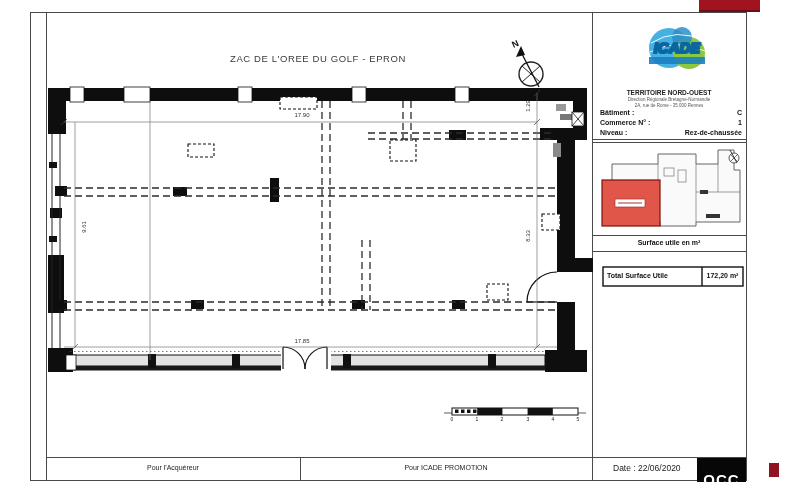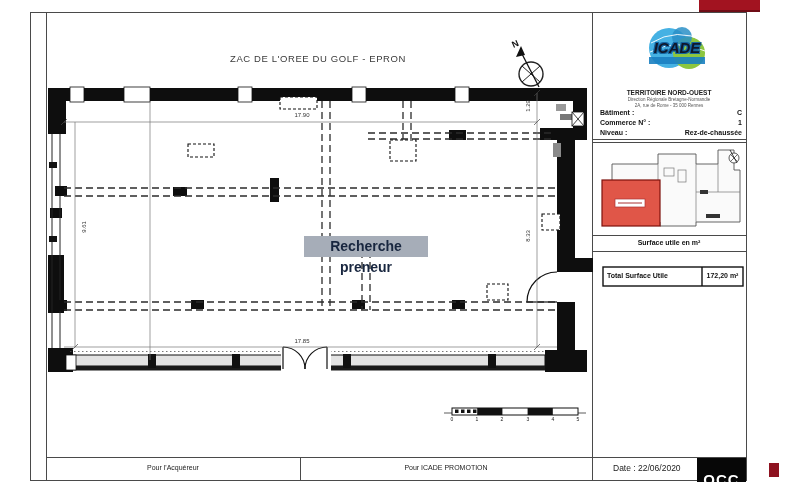--- a/index.html
+++ b/index.html
@@ -22,21 +22,21 @@
   .addr{font-size:4.5px;color:#555;}
   .fieldrow{font-size:7px;font-weight:bold;color:#111;}
   .fieldrow .lab{position:absolute;left:0;}
   .fieldrow .val{position:absolute;right:0;text-align:right;}
   .surfhead{font-size:7px;font-weight:bold;color:#111;}
   .surfcell{font-size:7px;font-weight:bold;color:#111;}
   .datecell{font-size:8.5px;color:#222;}
   .sign{font-size:7px;color:#222;}
   .logo{position:absolute;left:637px;top:24px;width:80px;height:54px;z-index:2;}
   .logotext{position:absolute;left:0;top:15px;width:80px;text-align:center;
-            font-size:15px;font-weight:bold;font-style:italic;color:#0f172a;
+            font-size:15px;font-weight:bold;font-style:italic;color:#0369a1;
             text-shadow:1px 1px 0 #1464a0,-1px -1px 0 #1464a0,1px -1px 0 #1464a0,-1px 1px 0 #1464a0;}
   .redtab-top{position:absolute;left:699px;top:0;width:61px;height:10px;
               background:#a21320;border-bottom:2px solid #6f0d16;z-index:3;}
   .redtab-bot{position:absolute;left:769px;top:463px;width:10px;height:14px;background:#8e1220;z-index:3;}
   .blackbox{position:absolute;left:697px;top:458px;width:49px;height:24px;background:#070707;
             overflow:hidden;z-index:3;}
   .blackbox span{position:absolute;top:13px;left:0;width:100%;text-align:center;
                  font-size:15px;font-weight:bold;color:#fff;letter-spacing:1px;}
 </style>
 </head>
@@ -232,21 +232,20 @@
   <div class="txt subtitle ctr" style="left:178px;top:53px;width:280px;">ZAC DE L'OREE DU GOLF - EPRON</div>
 
   <div class="txt compassN" style="left:512px;top:39px;">N</div>
 
   <div class="txt dim ctr" style="left:280px;top:112px;width:44px;">17.90</div>
   <div class="txt dim ctr rot" style="left:516px;top:103px;width:24px;">1.29</div>
   <div class="txt dim ctr rot" style="left:72px;top:224px;width:24px;">9.61</div>
   <div class="txt dim ctr rot" style="left:516px;top:233px;width:24px;">8.33</div>
   <div class="txt dim ctr" style="left:280px;top:338px;width:44px;">17.85</div>
 
-  <div class="abs status ctr" style="left:304px;top:236px;width:124px;height:21px;">Recherche preneur</div>
 
   <div class="txt tick" style="left:448px;top:416px;">0</div>
   <div class="txt tick" style="left:473px;top:416px;">1</div>
   <div class="txt tick" style="left:498px;top:416px;">2</div>
   <div class="txt tick" style="left:524px;top:416px;">3</div>
   <div class="txt tick" style="left:549px;top:416px;">4</div>
   <div class="txt tick" style="left:574px;top:416px;">5</div>
 
   <div class="logo">
     <svg width="80" height="54" viewBox="0 0 80 54">

